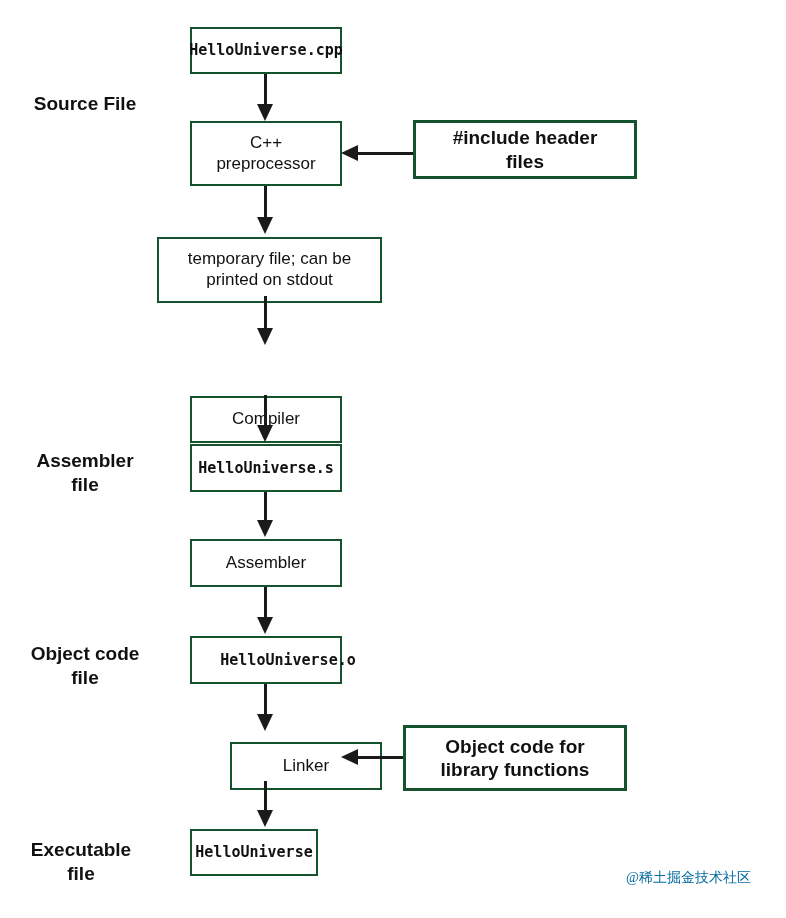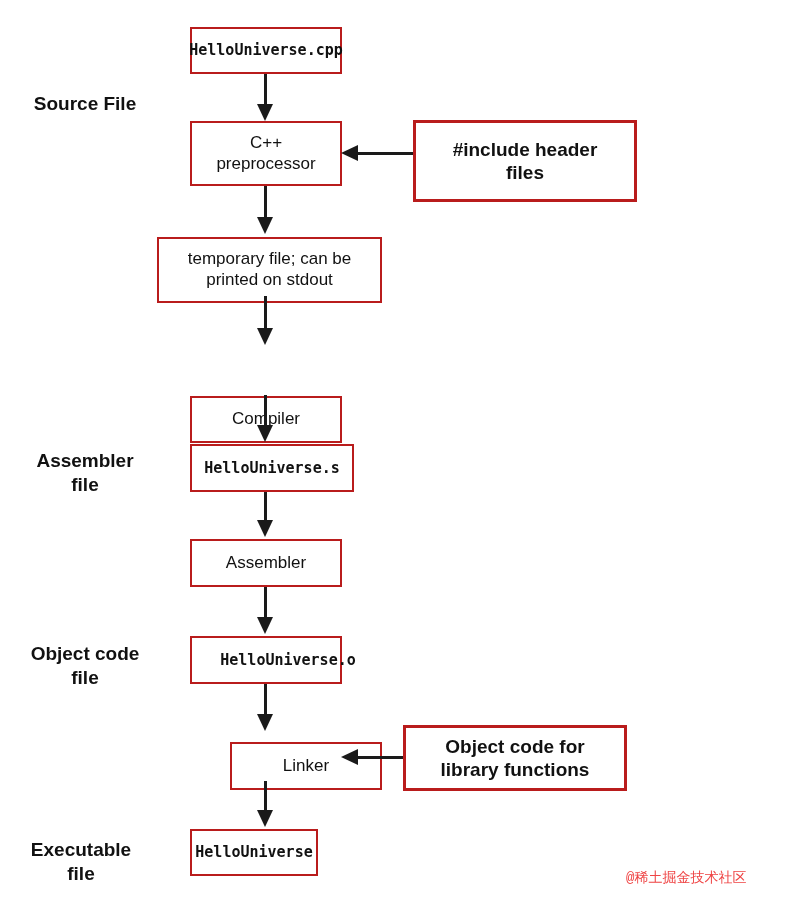--- a/index.html
+++ b/index.html
@@ -14,21 +14,21 @@
     position: relative;
     width: 786px;
     height: 918px;
     background: #ffffff;
     overflow: hidden;
   }
   .node {
     position: absolute;
     box-sizing: border-box;
     background: #ffffff;
-    border: 2px solid #b91c1c;
+    border: 2px solid #14532d;
     display: flex;
     align-items: center;
     justify-content: center;
     text-align: center;
     color: #111111;
     line-height: 1.22;
   }
   .node .txt {
     display: block;
     white-space: pre-line;
@@ -83,23 +83,23 @@
   .arrow-left {
     position: absolute;
     width: 0;
     height: 0;
     border-top: 8px solid transparent;
     border-bottom: 8px solid transparent;
     border-right: 17px solid #1a1a1a;
   }
   .watermark {
     position: absolute;
-    font-family: Liberation Mono, monospace;
+    font-family: Liberation Serif, serif;
     font-size: 14px;
-    color: #ef4444;
+    color: #0369a1;
     white-space: nowrap;
   }
 </style>
 </head>
 <body>
 
 <div id="canvas">
 
   <div class="stage-label" style="left:6px; top:92px; width:158px;">Source File</div>
 
@@ -114,35 +114,35 @@
 
   <div class="node" style="left:190px; top:27px; width:152px; height:47px;">
     <span class="txt mono">HelloUniverse.cpp</span>
   </div>
 
   <div class="node" style="left:190px; top:121px; width:152px; height:65px;">
     <span class="txt plain">C++
 preprocessor</span>
   </div>
 
-  <div class="node thick" style="left:413px; top:120px; width:224px; height:82px;">
+  <div class="node thick" style="left:413px; top:120px; width:224px; height:59px;">
     <span class="txt strong">#include header
 files</span>
   </div>
 
   <div class="node" style="left:157px; top:237px; width:225px; height:66px;">
     <span class="txt plain">temporary file; can be
 printed on stdout</span>
   </div>
 
   <div class="node" style="left:190px; top:348px; width:152px; height:47px;margin-top:48px;">
     <span class="txt plain">Compiler</span>
   </div>
 
-  <div class="node" style="left:190px; top:444px; width:164px; height:48px;">
+  <div class="node" style="left:190px; top:444px; width:152px; height:48px;">
     <span class="txt mono">HelloUniverse.s</span>
   </div>
 
   <div class="node" style="left:190px; top:539px; width:152px; height:48px;">
     <span class="txt plain">Assembler</span>
   </div>
 
   <div class="node" style="left:190px; top:636px; width:152px; height:48px;padding-left:44px;">
     <span class="txt mono">HelloUniverse.o</span>
   </div>

